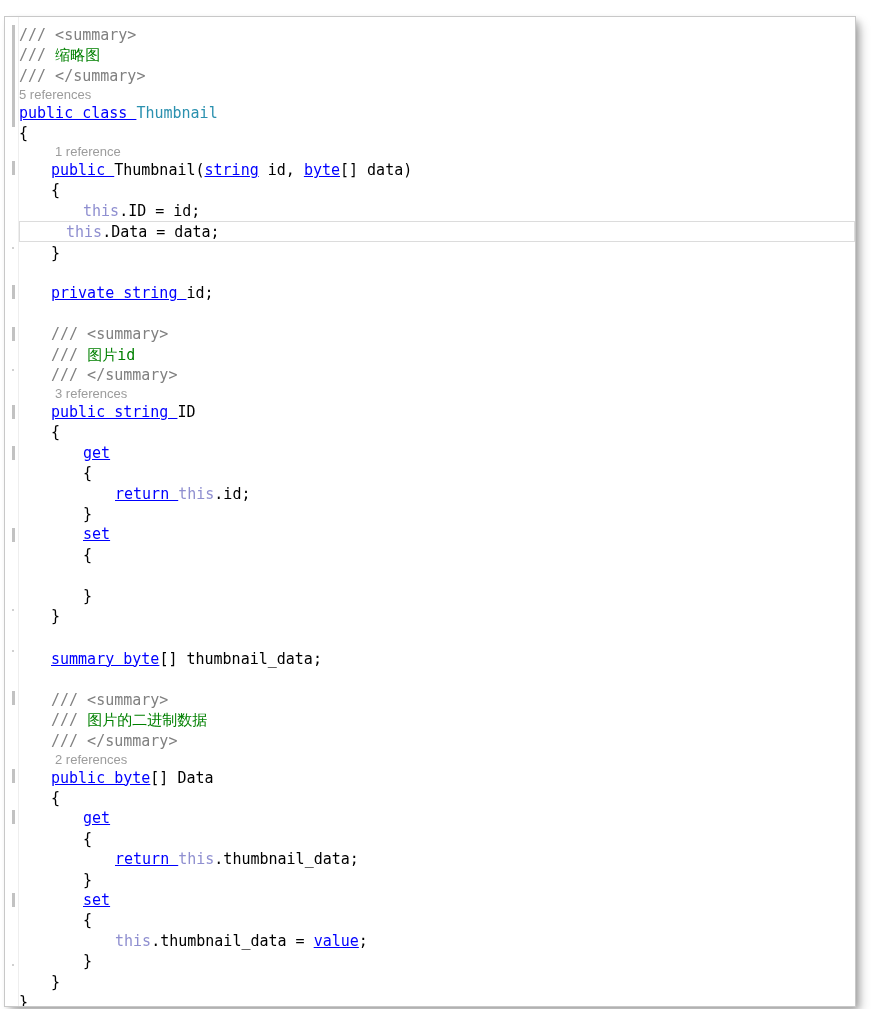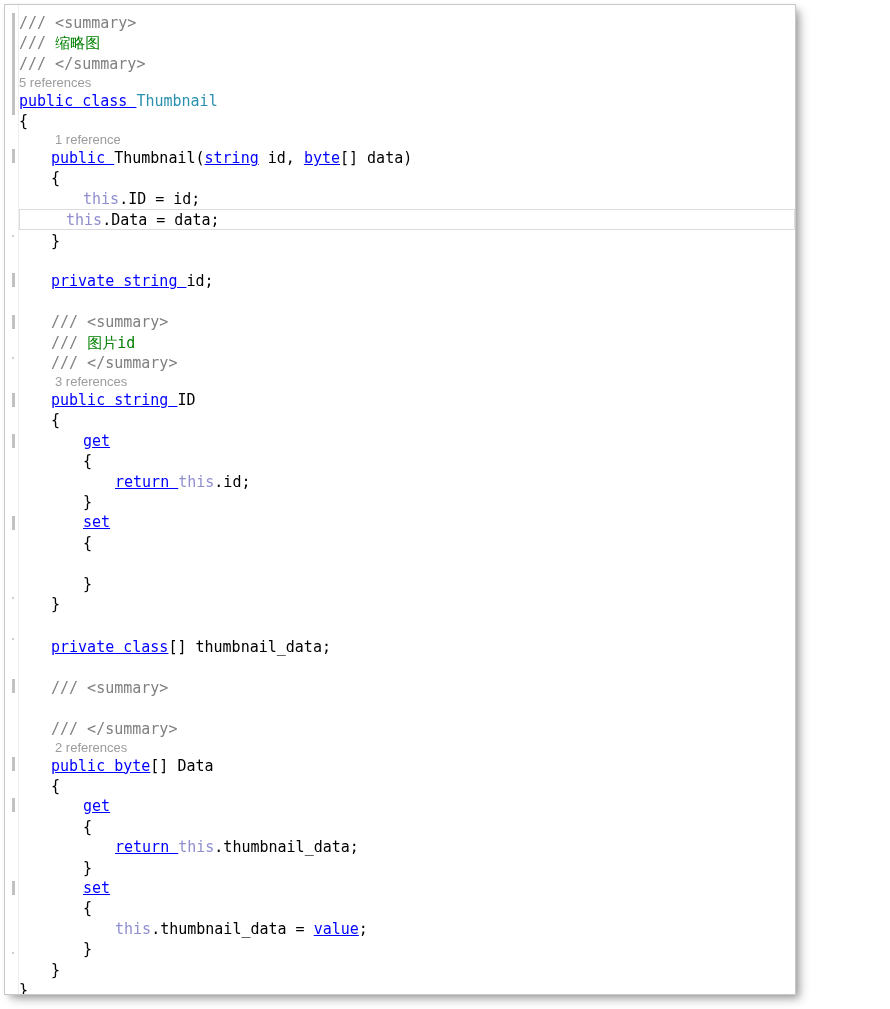--- a/index.html
+++ b/index.html
@@ -10,22 +10,22 @@
     width: 890px;
     height: 1009px;
     overflow: hidden;
     font-family: "DejaVu Sans Mono", "Liberation Mono", monospace;
   }
 
   
   #editor-window {
     position: absolute;
     left: 4px;
-    top: 4px;
-    width: 792px;
+    top: 16px;
+    width: 852px;
     height: 991px;
     background: #c4b5fd;
     border: 1px solid #c8c8c8;
     box-shadow: 6px 6px 10px -2px rgba(0,0,0,0.28),
                 3px 3px 6px -1px rgba(0,0,0,0.18);
     box-sizing: border-box;
     overflow: hidden;
   }
 
   
@@ -191,26 +191,27 @@
 
     <div class="line" style="top:527.8px; padding-left:64px;"><span class="brace">{</span></div>
 
 
     <div class="line" style="top:568.6px; padding-left:64px;"><span class="brace">}</span></div>
 
     <div class="line" style="top:589px; padding-left:32px;"><span class="brace">}</span></div>
 
     <div class="line" style="top:609.4px;"></div>
 
-    <div class="line" style="top:631.8px; padding-left:32px;"><span class="kw">private class</span><span class="plain">[] thumbnail_data;</span></div>
+    <div class="line" style="top:631.8px; padding-left:32px;"><span class="kw">summary byte</span><span class="plain">[] thumbnail_data;</span></div>
 
     <div class="line" style="top:652.2px;"></div>
 
     <div class="line" style="top:673px; padding-left:32px;"><span class="cmt">/// &lt;summary&gt;</span></div>
 
+    <div class="line" style="top:693.4px; padding-left:32px;"><span class="cmt">/// </span><span class="cmttxt">图片的二进制数据</span></div>
 
     <div class="line" style="top:713.8px; padding-left:32px;"><span class="cmt">/// &lt;/summary&gt;</span></div>
 
     <div class="codelens" style="top:735px; padding-left:36px;"><span>2 references</span></div>
 
     <div class="line" style="top:750.5px; padding-left:32px;"><span class="kw">public byte</span><span class="plain">[] Data</span></div>
 
     <div class="line" style="top:770.9px; padding-left:32px;"><span class="brace">{</span></div>
 
     <div class="line" style="top:791.3px; padding-left:64px;"><span class="kw">get</span></div>

